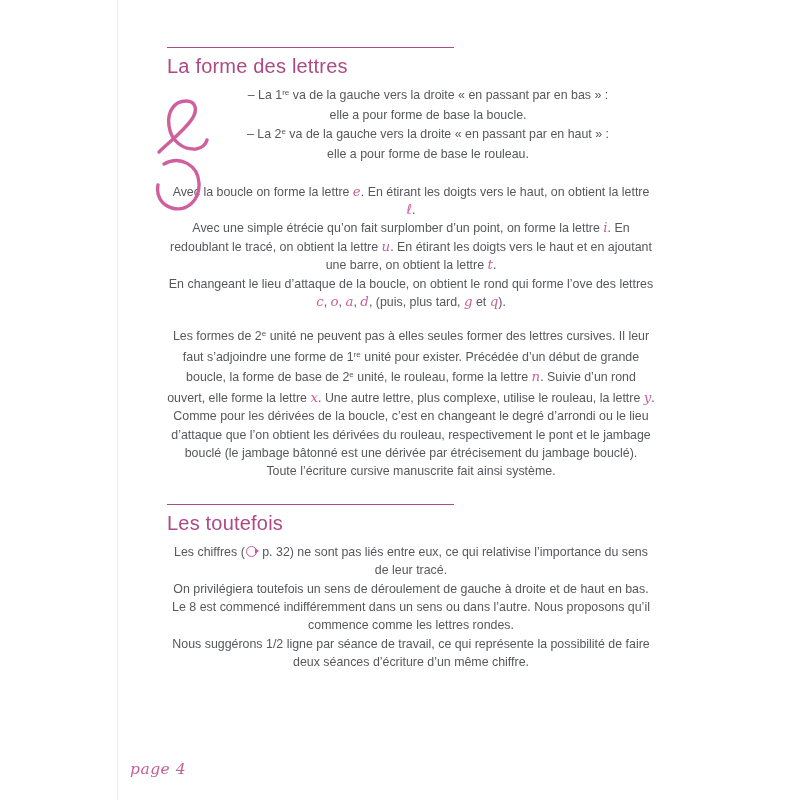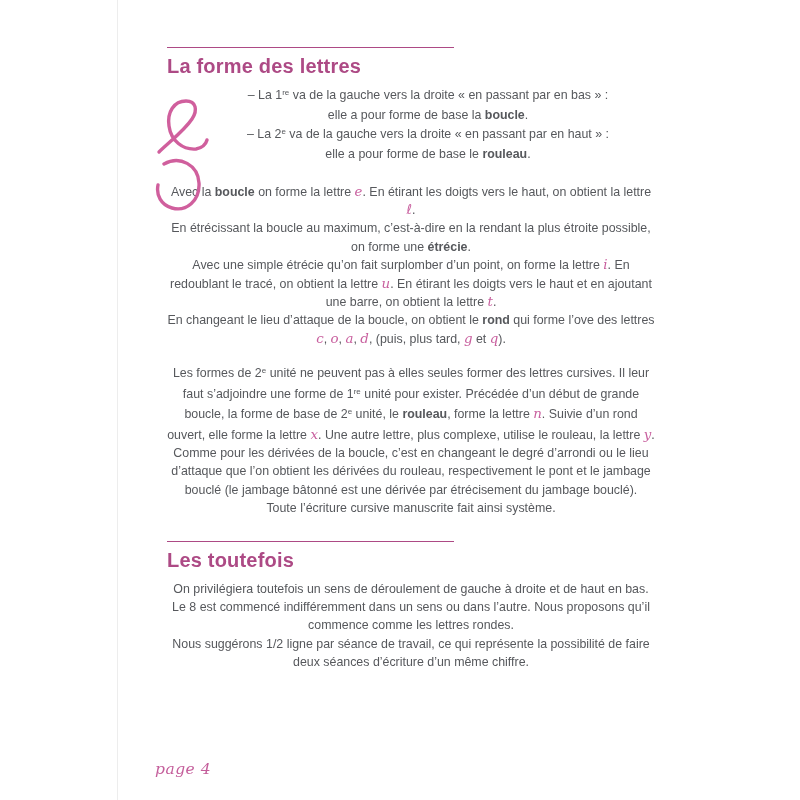--- a/index.html
+++ b/index.html
@@ -12,28 +12,28 @@
     position:absolute; left:117px; top:0; width:1px; height:800px;
     background:#ededed;
   }
   .page {
     position:absolute; left:167px; top:47px; width:488px;
   }
   .rule {
     width:287px; height:0; border-top:1.6px solid #ad4a85; margin:0 0 7px 0;
   }
   h1 {
-    margin:0 0 8px 0; font-size:20px; font-weight:bold; color:#ad4a85;
+    margin:0 0 8px 0; font-size:20px; font-weight:normal; color:#ad4a85;
     letter-spacing:0.2px;
   }
   p.body {
     margin:0; font-size:12.4px; line-height:18.4px; color:#56585c;text-align:center;
   }
   .jtf { text-align:justify; }
-  .b { font-weight:bold; }
+  .b { font-weight:normal; }
   .sup { font-size:8px; position:relative; top:-4px; }
   .k {
     color:#c85f9e; font-style:italic;
     font-family:"DejaVu Serif","DejaVu Sans",serif;
     font-size:1.08em;
   }
   .indent-block { margin-left:51px; margin-top:2px; position:relative; width:420px; }
   .glyph { position:absolute; }
   .glyph.g1 { left:-64px; top:11px; }
   .glyph.g2 { left:-66px; top:71px; }
@@ -44,21 +44,21 @@
     display:inline-block; width:9px; height:9px; margin:0 2px 0 1px;
     border:1.6px solid #c9589a; border-radius:50%;
     position:relative; vertical-align:-1px;
   }
   .ref-icon::after {
     content:''; position:absolute; right:-3px; top:1.5px;
     border-left:4px solid #c9589a;
     border-top:3px solid transparent; border-bottom:3px solid transparent;
   }
   .footer {
-    position:absolute; left:155px; top:760px;
+    position:absolute; left:130px; top:760px;
     font-family:"DejaVu Serif","DejaVu Sans",serif; font-style:italic;
     color:#c45e9b; font-size:15.5px; letter-spacing:0.5px;
   }
 </style>
 </head>
 <body>
 
 <div class="page-edge"></div>
 
 <div class="page">
@@ -80,36 +80,36 @@
         </svg>
       </span>
       <p class="body"><span class="">– La 1</span><span class="sup">re</span><span class=""> va de la gauche vers la droite « en passant par en bas » :</span></p>
       <p class="body"><span class="">elle a pour forme de base la </span><span class="b">boucle</span><span class="">.</span></p>
       <p class="body"><span class="">– La 2</span><span class="sup">e</span><span class=""> va de la gauche vers la droite « en passant par en haut » :</span></p>
       <p class="body"><span class="">elle a pour forme de base le </span><span class="b">rouleau</span><span class="">.</span></p>
     </div>
 
     <div class="group-a">
       <p class="body jtf"><span class="">Avec la </span><span class="b">boucle</span><span class=""> on forme la lettre </span><span class="k">e</span><span class="">. En étirant les doigts vers le haut, on obtient la lettre </span><span class="k">ℓ</span><span class="">.</span></p>
-      <p class="body jtf"><span class="">En étrécissant la boucle au maximum, c’est-à-dire en la rendant la plus étroite possible, on forme une </span><span class="b">étrécie</span><span class="">.</span></p>
       <p class="body jtf"><span class="">Avec une simple étrécie qu’on fait surplomber d’un point, on forme la lettre </span><span class="k">i</span><span class="">. En redoublant le tracé, on obtient la lettre </span><span class="k">u</span><span class="">. En étirant les doigts vers le haut et en ajoutant une barre, on obtient la lettre </span><span class="k">t</span><span class="">.</span></p>
       <p class="body jtf"><span class="">En changeant le lieu d’attaque de la boucle, on obtient le </span><span class="b">rond</span><span class=""> qui forme l’ove des lettres </span><span class="k">c</span><span class="">, </span><span class="k">o</span><span class="">, </span><span class="k">a</span><span class="">, </span><span class="k">d</span><span class="">, (puis, plus tard, </span><span class="k">g</span><span class=""> et </span><span class="k">q</span><span class="">).</span></p>
     </div>
 
     <div class="group-b">
       <p class="body jtf"><span class="">Les formes de 2</span><span class="sup">e</span><span class=""> unité ne peuvent pas à elles seules former des lettres cursives. Il leur faut s’adjoindre une forme de 1</span><span class="sup">re</span><span class=""> unité pour exister. Précédée d’un début de grande boucle, la forme de base de 2</span><span class="sup">e</span><span class=""> unité, le </span><span class="b">rouleau</span><span class="">, forme la lettre </span><span class="k">n</span><span class="">. Suivie d’un rond ouvert, elle forme la lettre </span><span class="k">x</span><span class="">. Une autre lettre, plus complexe, utilise le rouleau, la lettre </span><span class="k">y</span><span class="">.</span></p>
       <p class="body jtf"><span class="">Comme pour les dérivées de la boucle, c’est en changeant le degré d’arrondi ou le lieu d’attaque que l’on obtient les dérivées du rouleau, respectivement le pont et le jambage bouclé (le jambage bâtonné est une dérivée par étrécisement du jambage bouclé).</span></p>
       <p class="body jtf"><span class="">Toute l’écriture cursive manuscrite fait ainsi système.</span></p>
     </div>
   </section>
 
   <section class="section-2">
     <div class="rule"></div>
     <h1>Les toutefois</h1>
     <div>
+      <p class="body jtf"><span class="">Les chiffres (</span><span class="ref-icon"></span><span class=""> p. 32) ne sont pas liés entre eux, ce qui relativise l’importance du sens de leur tracé.</span></p>
       <p class="body jtf"><span class="">On privilégiera toutefois un sens de déroulement de gauche à droite et de haut en bas. Le 8 est commencé indifféremment dans un sens ou dans l’autre. Nous proposons qu’il commence comme les lettres rondes.</span></p>
       <p class="body jtf"><span class="">Nous suggérons 1/2 ligne par séance de travail, ce qui représente la possibilité de faire deux séances d’écriture d’un même chiffre.</span></p>
     </div>
   </section>
 
 </div>
 
 <div class="footer">page 4</div>
 
 </body></html>

